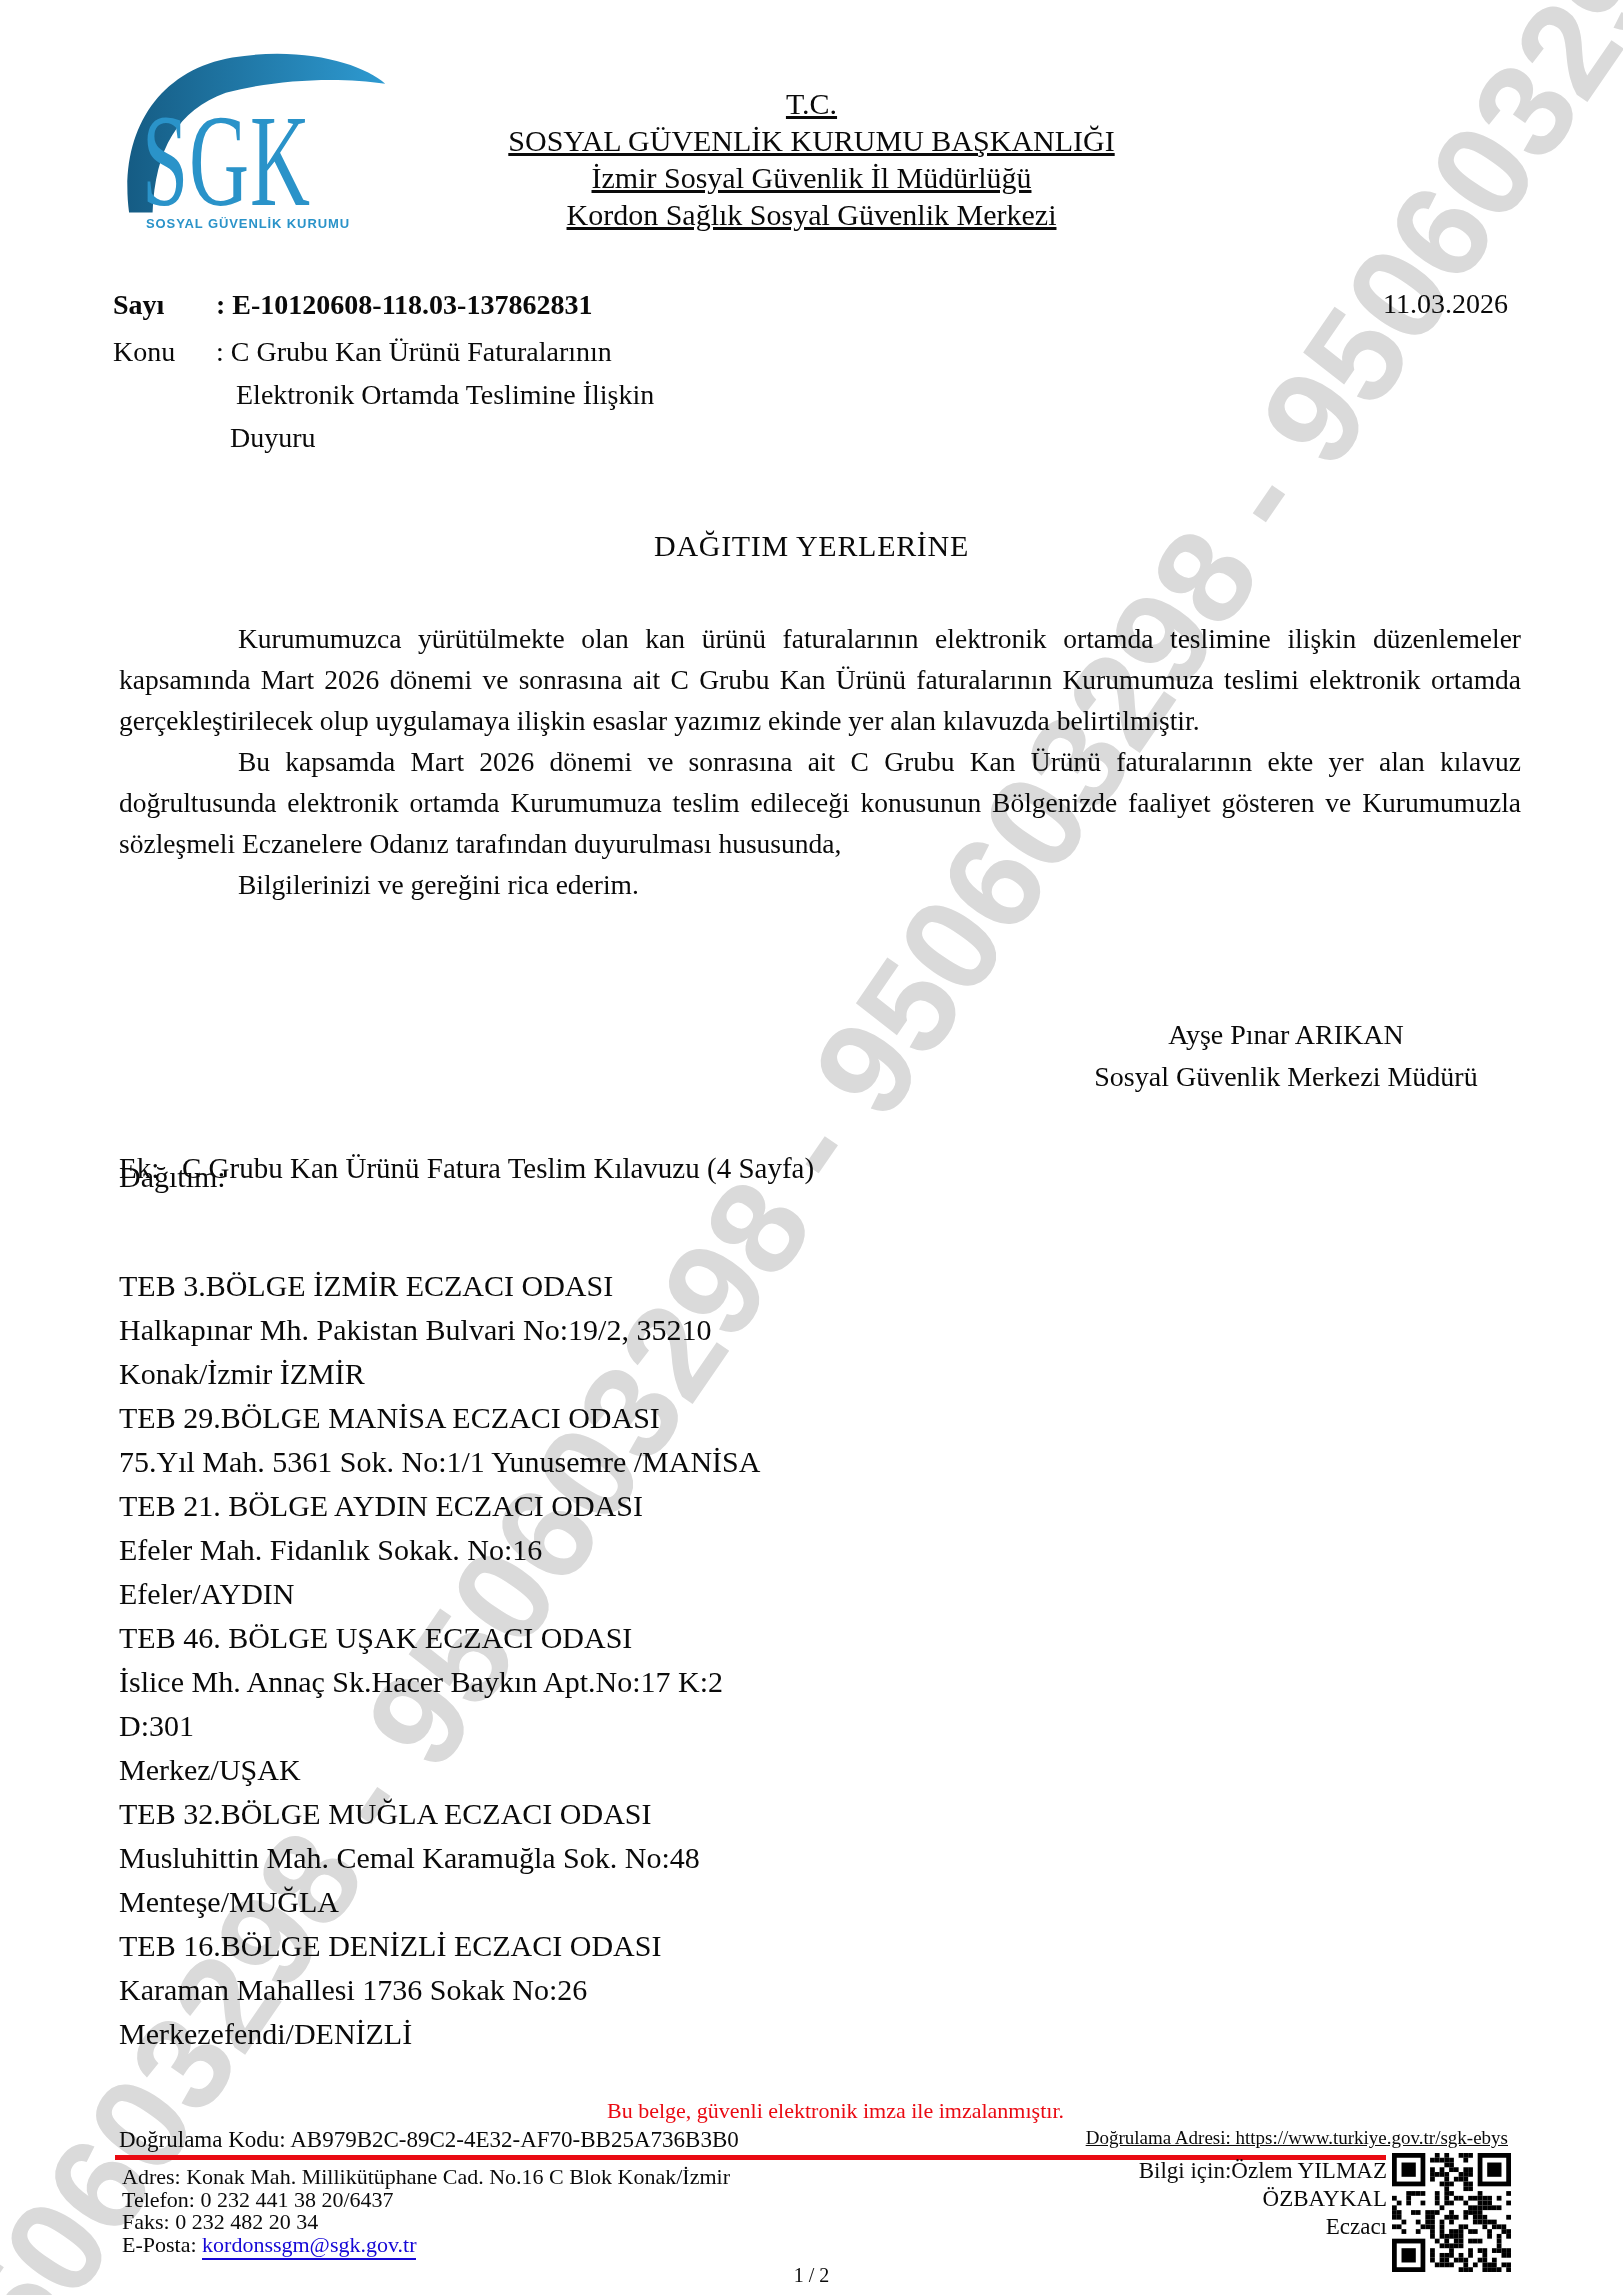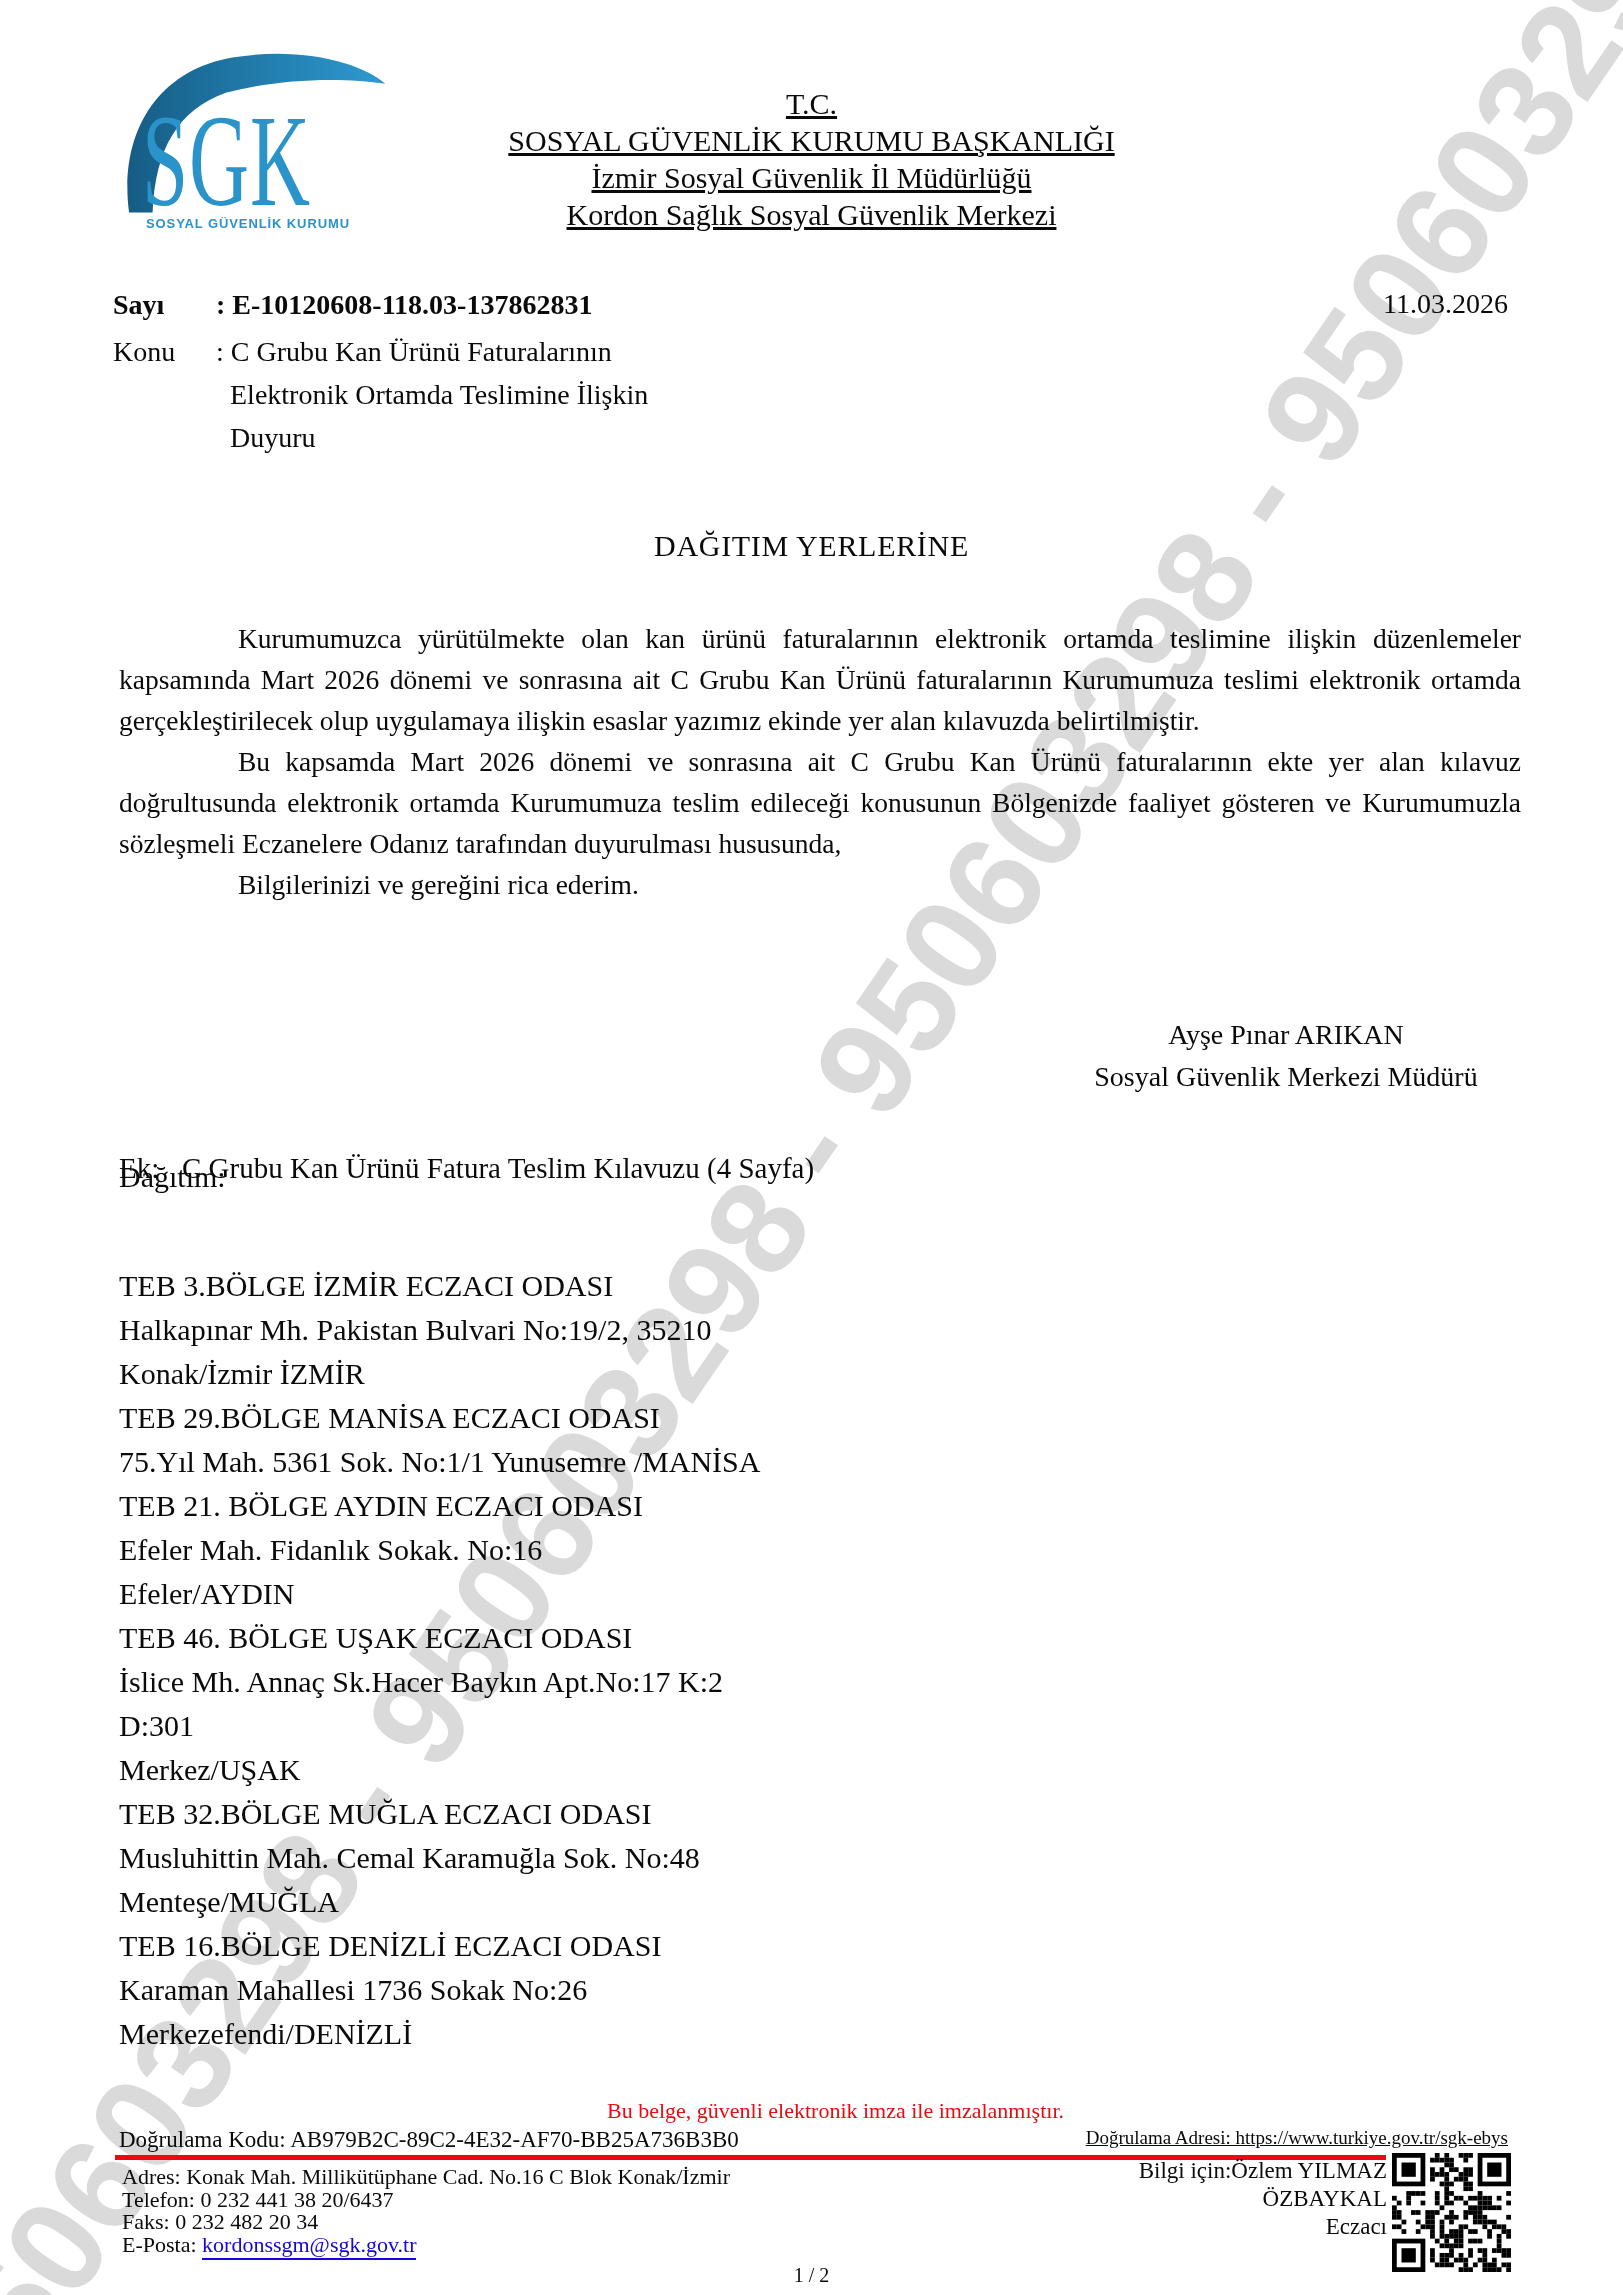--- a/index.html
+++ b/index.html
@@ -39,21 +39,21 @@
     font-weight:bold;font-size:13px;letter-spacing:0.9px;
     color:#2a93c9;white-space:nowrap;
   }
   
   .header{position:absolute;left:0;right:0;top:85px;text-align:center;font-size:30px;line-height:37px;text-decoration:underline;}
   
   .meta-row{position:absolute;left:113px;font-size:28px;line-height:1.2;white-space:nowrap;}
   .meta-label{display:inline-block;width:103px;}
   .row-sayi{top:288px;font-weight:bold;}
   .row-konu{top:335px;}
-  .row-konu2{top:378px;left:230px;}
+  .row-konu2{top:378px;left:236px;}
   .row-konu3{top:421px;left:230px;}
   .doc-date{position:absolute;right:115px;top:288px;font-size:28px;}
   
   .recipient-title{position:absolute;left:0;right:0;top:529px;text-align:center;font-size:30px;letter-spacing:0.7px;}
   .body-text{position:absolute;left:119px;top:618px;width:1402px;font-size:27.5px;line-height:41px;text-align:justify;}
   .body-text p{margin:0;text-indent:119px;}
   .closing{text-indent:119px;}
   
   .signature{position:absolute;left:1060px;top:1014px;width:452px;text-align:center;font-size:28px;line-height:42px;}
   

